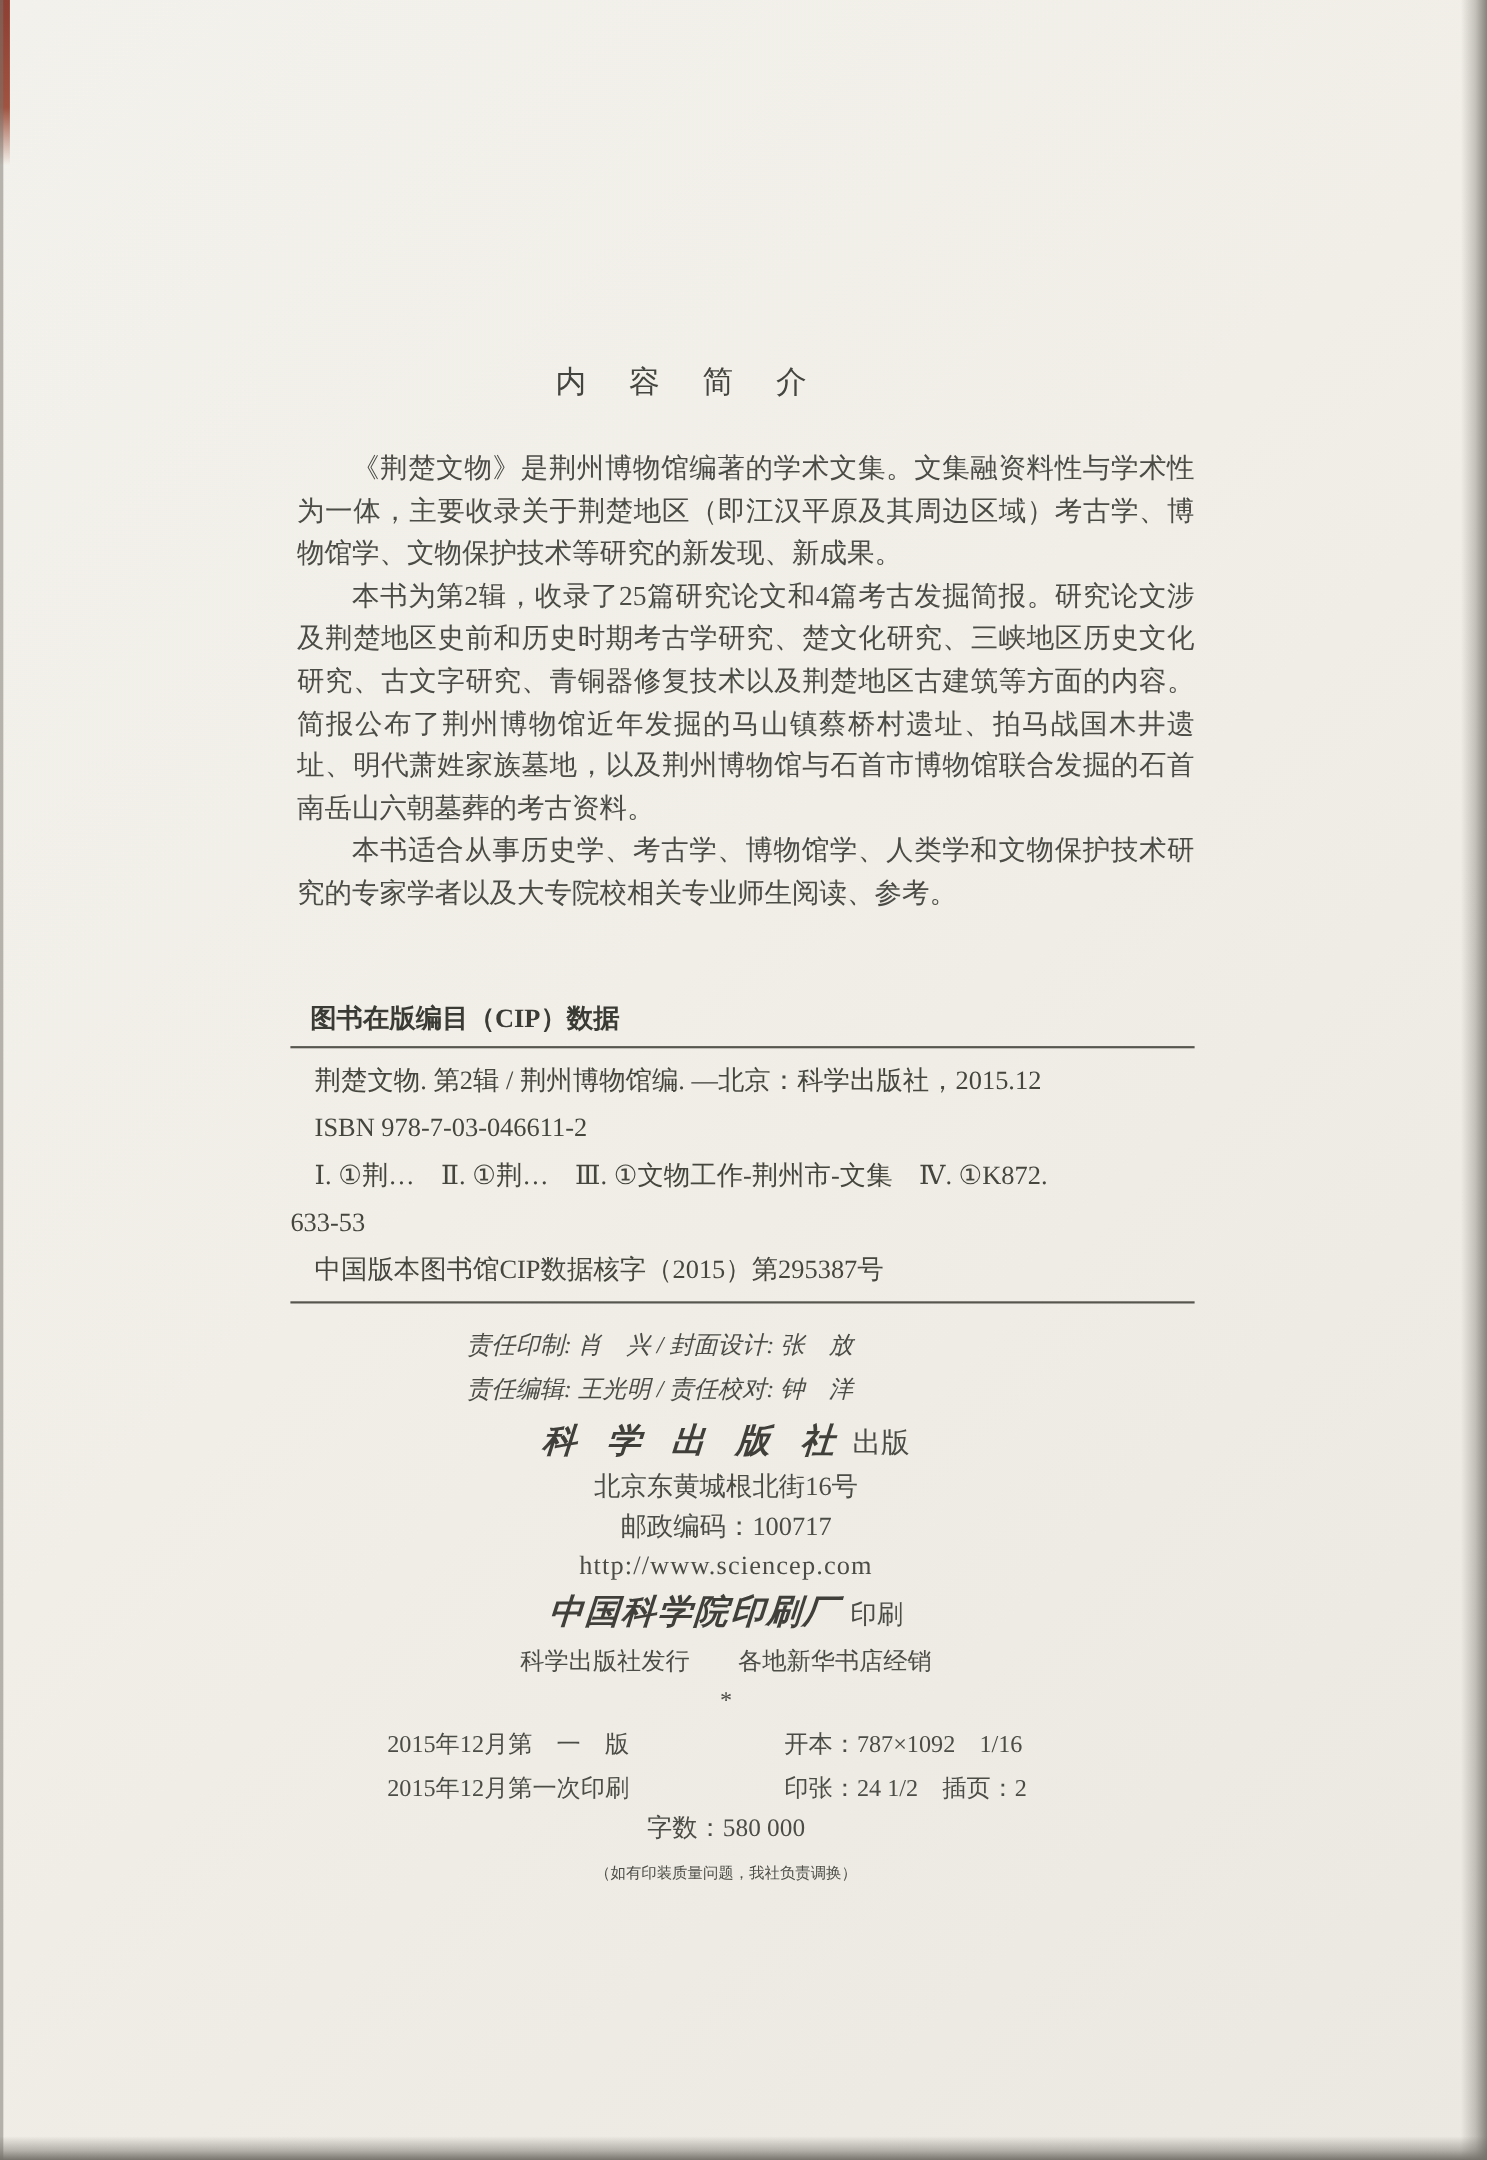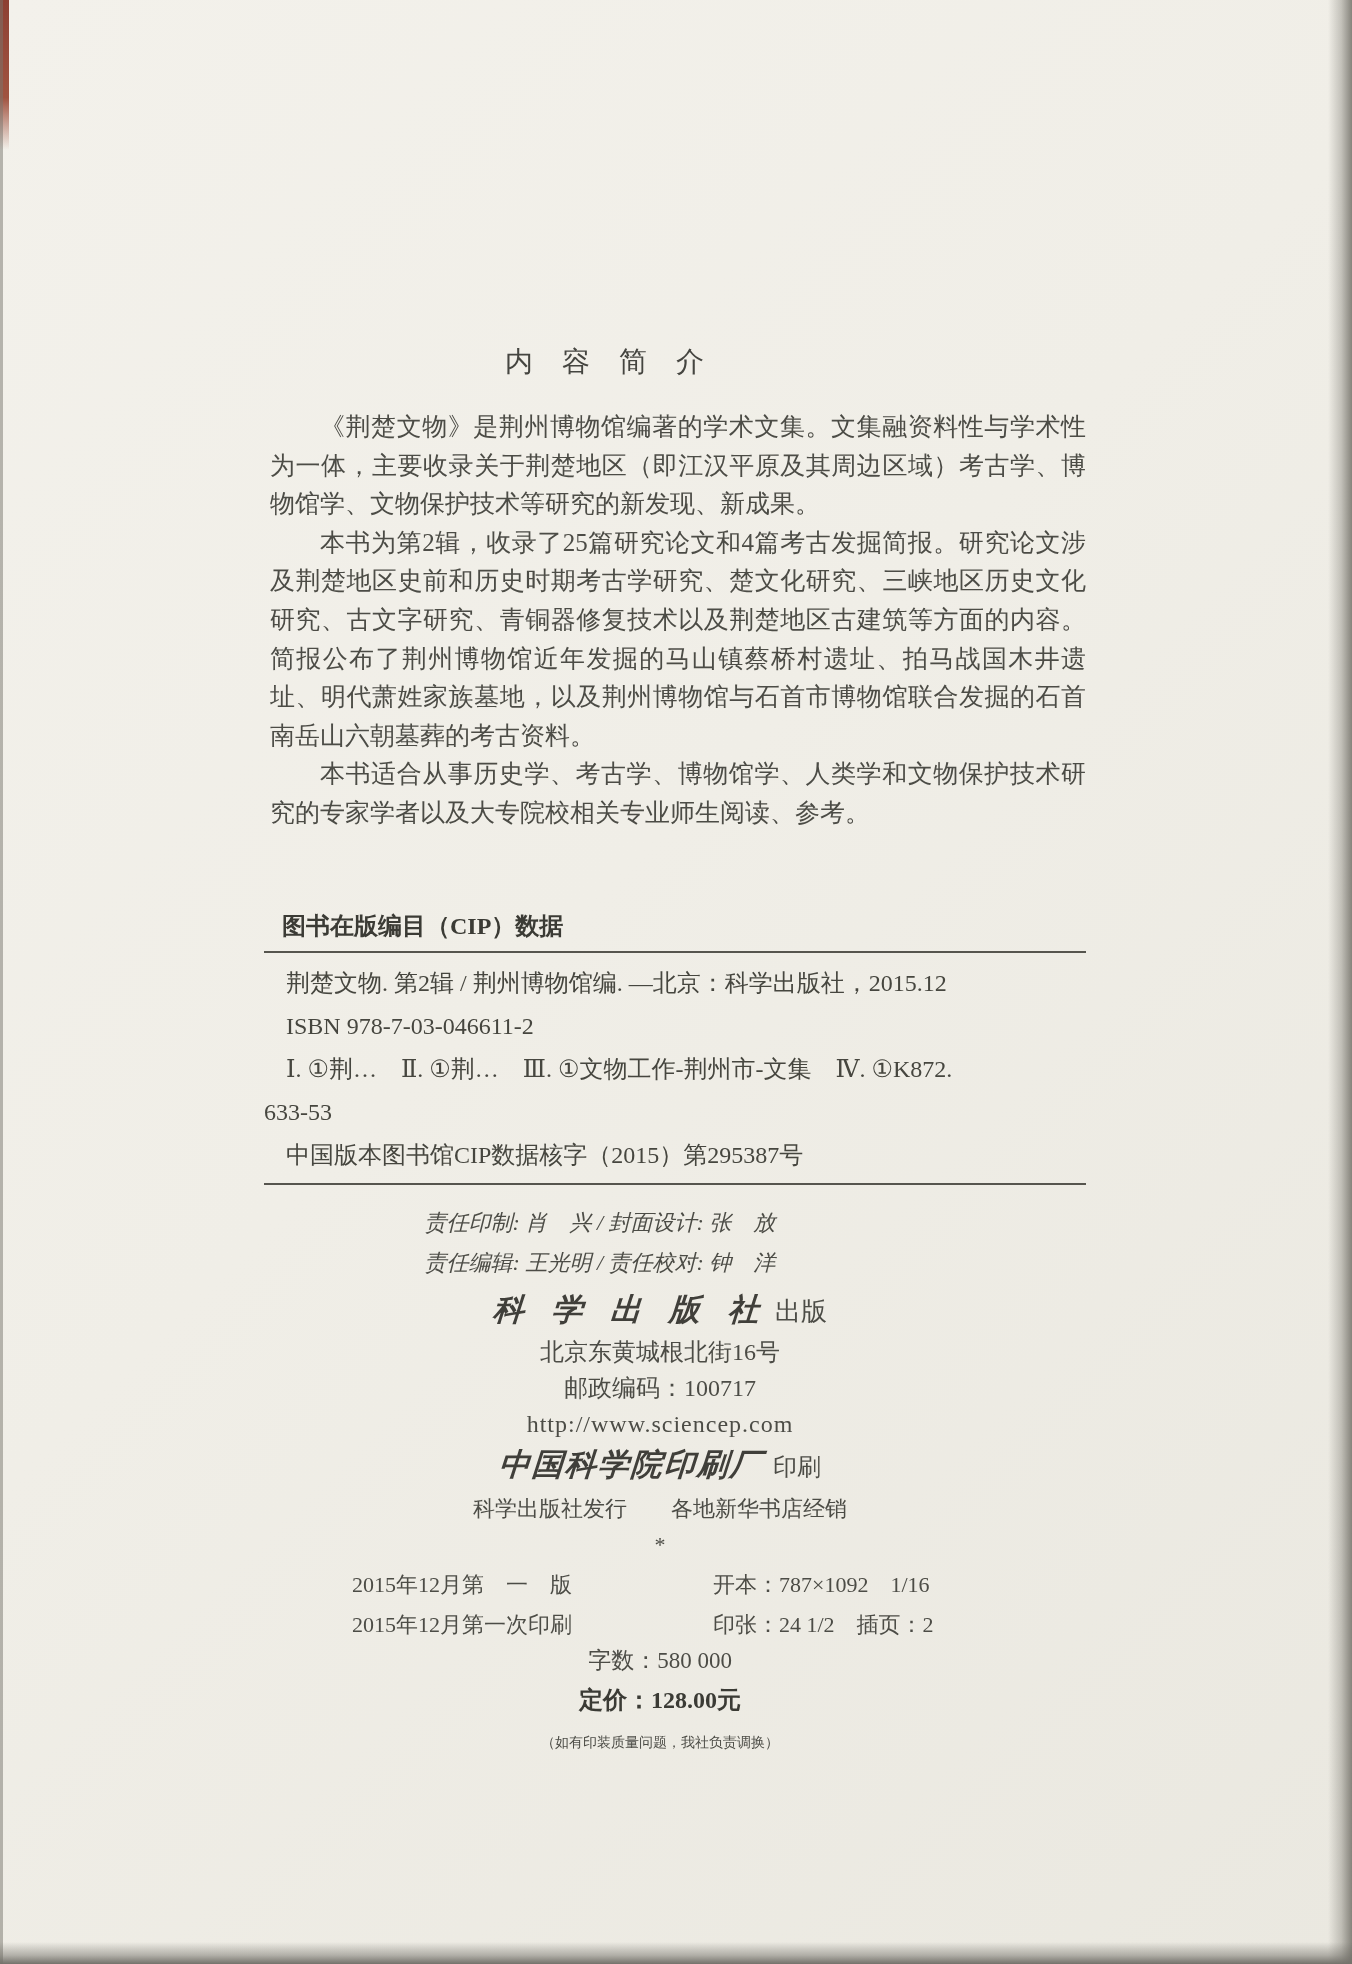--- a/index.html
+++ b/index.html
@@ -26,23 +26,23 @@
   .edge-left {
     position: absolute; top: 0; left: 0; width: 3px; height: 100%;
     background: rgba(120,118,110,0.5);
   }
   .spine-mark {
     position: absolute; top: 0; left: 0; width: 9px; height: 150px;
     background: linear-gradient(to bottom, #8d4033 0%, #a05340 65%, rgba(160,83,64,0) 100%);
   }
 
   .page-title {
-    position: absolute; left: 505px; top: 343px;
+    position: absolute; left: 505px; top: 328px;
     font-size: 28px; font-weight: normal; color: #454540;
-    word-spacing: 22px; white-space: nowrap;
+    word-spacing: 22px; white-space: nowrap; font-family: Liberation Mono, monospace;
   }
 
   .intro {
     position: absolute; left: 270px; top: 408px; width: 816px;
     font-size: 25px; line-height: 38.6px; text-align: justify;
     color: #4c4c46;
   }
   .intro p { text-indent: 2em; }
 
   .cip {
@@ -135,17 +135,16 @@
       <div class="spec-row">
         <span class="spec-left">2015年12月第　一　版</span>
         <span class="spec-right">开本：787×1092　1/16</span>
       </div>
       <div class="spec-row">
         <span class="spec-left">2015年12月第一次印刷</span>
         <span class="spec-right">印张：24 1/2　插页：2</span>
       </div>
     </div>
     <p class="word-count">字数：580 000</p>
-    <p class="price-line"><span>定价：</span><span>128.00元</span></p>
     <p class="note-line">（如有印装质量问题，我社负责调换）</p>
   </div>
 
 </div>
 
 </body></html>

